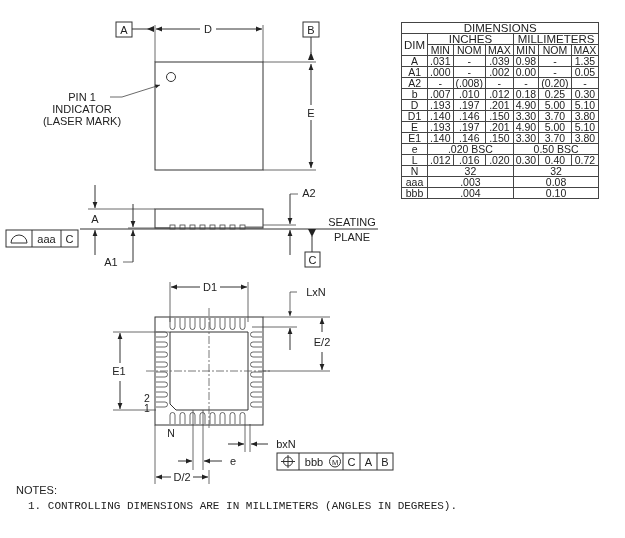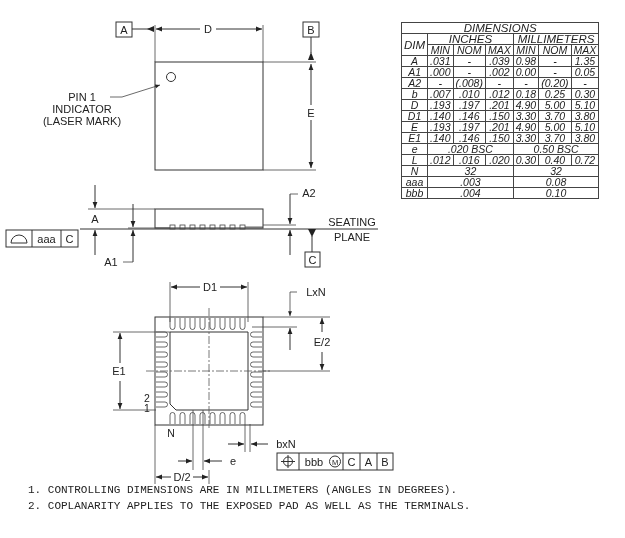--- a/index.html
+++ b/index.html
@@ -8,21 +8,21 @@
   svg { position:absolute; left:0; top:0; }
   .t { font-family:"Liberation Sans", sans-serif; fill:#222; }
   .ln { stroke:#333; stroke-width:1; fill:none; }
   .thin { stroke:#444; stroke-width:0.8; fill:none; }
   .dash { stroke:#555; stroke-width:0.8; fill:none; stroke-dasharray:8 2 2 2; }
   .box { stroke:#333; stroke-width:1; fill:#fff; }
   .arr { fill:#222; stroke:none; }
 
   
   #dimtable { position:absolute; left:401px; top:22px; border-collapse:collapse;
-              font-size:10.5px; line-height:10px;font-style:italic; }
+              font-size:10.5px; line-height:10px; }
   #dimtable td, #dimtable th { border:1px solid #444; padding:0 2px; text-align:center;
               font-weight:normal; height:9px; white-space:nowrap; }
   #dimtable th.big { font-size:11.5px; }
   .notes { position:absolute; left:16px; top:482px; font-size:11px; line-height:16px; }
   .notes .item { padding-left:12px;font-family:Liberation Mono, monospace; }
 </style>
 </head>
 <body>
 
 <svg width="625" height="538" viewBox="0 0 625 538">
@@ -356,15 +356,15 @@
       </tr>
       <tr>
         <td>bbb</td>
         <td colspan="3">.004</td>
         <td colspan="3">0.10</td>
       </tr>
     </tbody>
 </table>
 
 <div class="notes">
+  <div>NOTES:</div>
   <div class="item">1. CONTROLLING DIMENSIONS ARE IN MILLIMETERS (ANGLES IN DEGREES).</div>
-  <div class="item">2. COPLANARITY APPLIES TO THE EXPOSED PAD AS WELL AS THE TERMINALS.</div>
 </div>
 
 </body></html>

